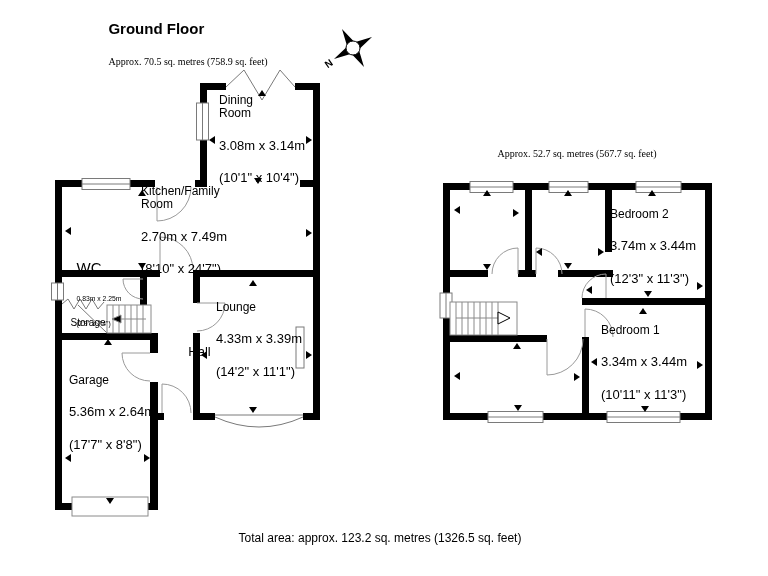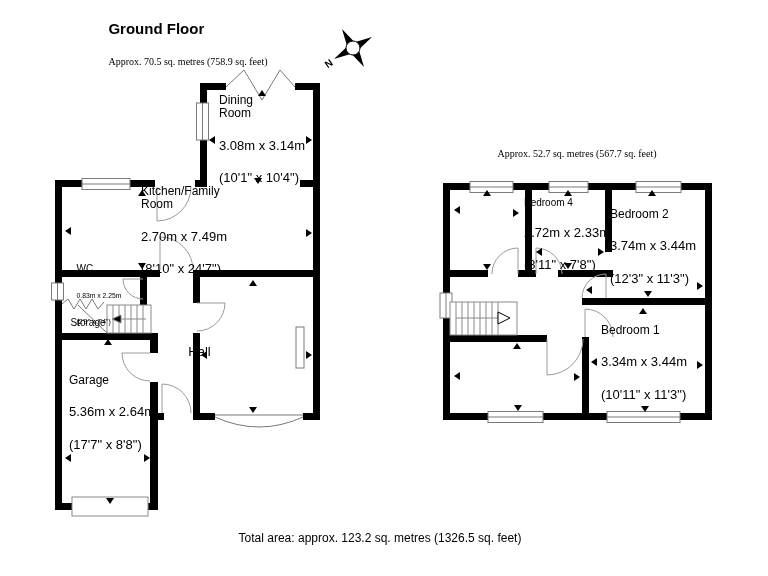--- a/index.html
+++ b/index.html
@@ -2,21 +2,21 @@
 <html><head>
 <meta charset="utf-8">
 <style>
   html,body{margin:0;padding:0;background:#fff;}
   .canvas{position:relative;width:768px;height:576px;background:#fff;overflow:hidden;
           font-family:"Liberation Sans",sans-serif;color:#000;}
   .plan-svg{position:absolute;left:0;top:0;}
   .lbl{position:absolute;transform:translate(-50%,-50%);text-align:left;white-space:pre-line;line-height:1.12;}
   .room-name{font-weight:normal;font-size:12px;}
   .room-dim{font-size:13px;}
-  .sm .room-name{font-size:10px;margin-top:8px;}
+  .sm .room-name{font-size:15px;margin-top:8px;}
   .sm .room-dim{font-size:6.8px;}
   .md .room-name{font-size:10px;}
   .hall .room-name{font-size:13px;margin-left:47px;}
   .floor-title{font-weight:bold;font-size:15px;}
   .floor-sub{font-size:10px;font-family:Liberation Serif, serif;}
   .total{font-size:12px;}
 </style>
 </head>
 <body>
 
@@ -211,33 +211,33 @@
 </div>
 
 <div class="lbl md" style="left:88px;top:322px">
   <div class="room-name">Storage</div>
 </div>
 
 <div class="lbl hall" style="left:176px;top:352px">
   <div class="room-name">Hall</div>
 </div>
 
+<div class="lbl" style="left:259px;top:340px">
+  <div class="room-name">Lounge</div>
+  <div class="room-dim">4.33m x 3.39m</div>
+  <div class="room-dim">(14'2" x 11'1")</div>
+</div>
 
 <div class="lbl" style="left:112px;top:413px">
   <div class="room-name">Garage</div>
   <div class="room-dim">5.36m x 2.64m</div>
   <div class="room-dim">(17'7" x 8'8")</div>
 </div>
 
 
-<div class="lbl md" style="left:567px;top:235px">
-  <div class="room-name">Bedroom 4</div>
-  <div class="room-dim">2.72m x 2.33m</div>
-  <div class="room-dim">(8'11" x 7'8")</div>
-</div>
 
 <div class="lbl" style="left:653px;top:247px">
   <div class="room-name">Bedroom 2</div>
   <div class="room-dim">3.74m x 3.44m</div>
   <div class="room-dim">(12'3" x 11'3")</div>
 </div>
 
 
 <div class="lbl" style="left:644px;top:363px">
   <div class="room-name">Bedroom 1</div>

